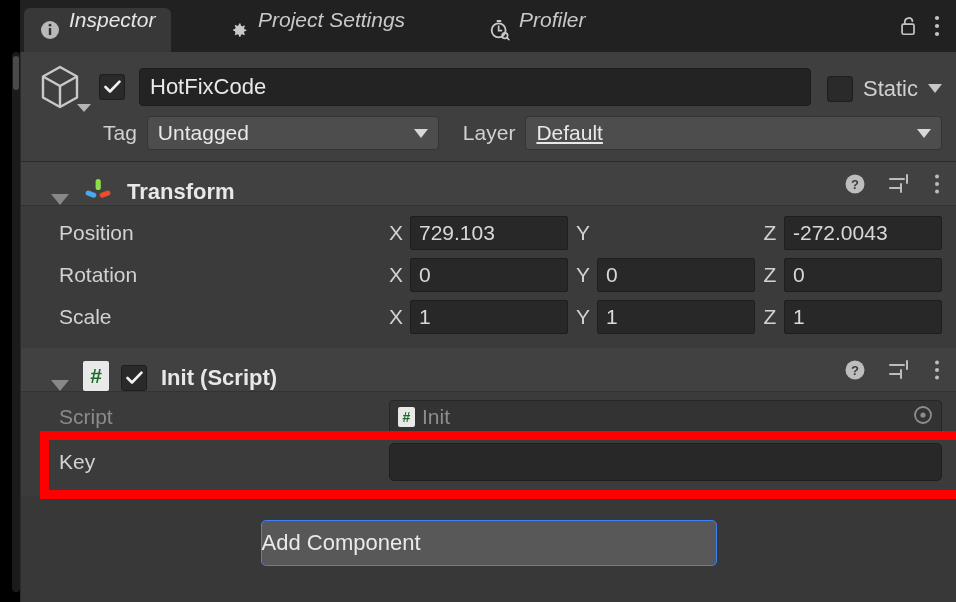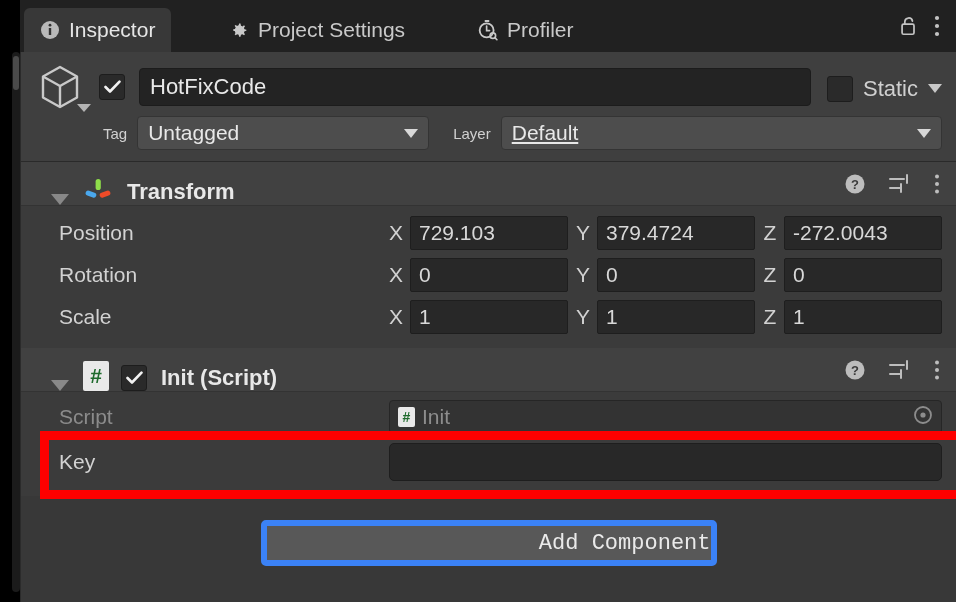--- a/index.html
+++ b/index.html
@@ -29,24 +29,24 @@
     background: #4a4a4a; border-radius: 3px;
   }
 
   
   .tabbar {
     position: absolute; left: 20px; top: 0; width: 936px; height: 52px;
     background: #212121;
   }
   .tab {
     position: absolute; top: 8px; height: 44px;
-    display: flex; align-items: center; gap: 9px;
+    display: flex; gap: 9px;
     padding: 0 16px;
     color: #c9c9c9; font-size: 21px;
-    cursor: pointer; white-space: nowrap;
+    cursor: pointer; white-space: nowrap; font-style: italic;
   }
   .tab.active {
     background: #383838;
     border-top-left-radius: 6px; border-top-right-radius: 6px;
     color: #e6e6e6;
   }
   .tab-icon { display: flex; align-items: center; justify-content: center; }
 
   .toprow-right {
     position: absolute; top: 14px; display: flex; align-items: center; gap: 16px;
@@ -85,21 +85,21 @@
     display: flex; align-items: center; padding: 0 10px;
     color: #e8e8e8; font-size: 22px; cursor: text;
   }
   .static-wrap { display: flex; align-items: center; gap: 10px; margin: 3px 14px 0 16px; }
   .static-label { color: #d0d0d0; font-size: 22px; }
   .caret-dn { width: 0; height: 0; border-left: 7px solid transparent;
               border-right: 7px solid transparent; border-top: 9px solid #c8c8c8; }
 
   .go-row2 { position: absolute; left: 0; top: 62px; width: 100%; height: 38px;
              display: flex; align-items: center; padding-left: 82px; padding-right: 14px; }
-  .minilabel { color: #d0d0d0; font-size: 15px; margin-right: 10px; }
+  .minilabel { color: #d0d0d0; font-size: 21px; margin-right: 10px; }
   .dropdown {
     height: 34px; background: #4d4d4d; border: 1px solid #343434; border-radius: 4px;
     display: flex; align-items: center; justify-content: space-between;
     padding: 0 10px; color: #e8e8e8; font-size: 21px; cursor: pointer; gap: 36px;
   }
   .dropdown .caret-dn { border-top-color: #d8d8d8; }
 
   
   .comp-header {
     position: relative; height: 44px; background: #414141;
@@ -149,23 +149,23 @@
     display: flex; align-items: center; justify-content: center;
     color: #1f6b2d; font-size: 21px; font-weight: bold; flex: none;
     margin-right: 12px;
   }
   .script-ico.small { width: 17px; height: 20px; font-size: 14px; margin-right: 0; }
 
   
   .addcomp-area { display: flex; justify-content: center; padding-top: 24px; }
   .addcomp-btn {
     width: 456px; height: 46px; background: #585858;
-    border: 6px solid #3b82f6; border-radius: 5px;
-    display: flex; align-items: center; justify-content: flex-end;
-    color: #eaeaea; font-size: 22px; cursor: pointer; font-family: Liberation Mono, monospace;
+    border: 1px solid #3b82f6; border-radius: 5px;
+    display: flex; align-items: center; justify-content: flex-start;
+    color: #eaeaea; font-size: 22px; cursor: pointer;
   }
 
   
   .annot {
     position: absolute; border: 9px solid #fe0000;
     pointer-events: none; z-index: 50;
   }
 </style>
 </head>
 <body>
@@ -192,21 +192,21 @@
     <div class="tab" style="left:192px;">
       <span class="tab-icon">
         <svg width="21" height="21" viewBox="0 0 24 24">
           <path fill="#c9c9c9" d="M12 8a4 4 0 100 8 4 4 0 000-8zm0 6a2 2 0 110-4 2 2 0 010 4z"></path>
           <path fill="#c9c9c9" d="M21 12.8v-1.6l-2.1-.5a7 7 0 00-.7-1.7l1.2-1.8-1.1-1.1-1.8 1.2a7 7 0 00-1.7-.7L14.3 4h-1.6l-.5 2.1a7 7 0 00-1.7.7L8.7 5.6 7.6 6.7l1.2 1.8a7 7 0 00-.7 1.7L6 10.7v1.6l2.1.5c.2.6.4 1.2.7 1.7l-1.2 1.8 1.1 1.1 1.8-1.2c.5.3 1.1.5 1.7.7l.5 2.1h1.6l.5-2.1c.6-.2 1.2-.4 1.7-.7l1.8 1.2 1.1-1.1-1.2-1.8c.3-.5.5-1.1.7-1.7l2.1-.5z"></path>
         </svg>
       </span>
       <span>Project Settings</span>
     </div>
 
-    <div class="tab" style="left:440px;">
+    <div class="tab" style="left:452px;">
       <span class="tab-icon">
         <svg width="22" height="22" viewBox="0 0 24 24">
           <rect x="9.5" y="1" width="5" height="2.4" rx="0.6" fill="#c9c9c9"></rect>
           <circle cx="11.6" cy="12.4" r="7.6" fill="none" stroke="#c9c9c9" stroke-width="2"></circle>
           <path d="M11.6 7.6v5h3.2" stroke="#c9c9c9" stroke-width="1.8" fill="none" stroke-linecap="round"></path>
           <circle cx="18.4" cy="18.2" r="3" fill="none" stroke="#c9c9c9" stroke-width="1.8"></circle>
           <path d="M20.6 20.4l2.2 2.2" stroke="#c9c9c9" stroke-width="1.8" stroke-linecap="round"></path>
         </svg>
       </span>
       <span>Profiler</span>
@@ -312,23 +312,20 @@
         <span class="prop-label">Position</span>
         <span class="vec">
           <span class="axis">
             <span class="axis-letter">X</span>
             <span class="num-field">
               <span>729.103</span>
             </span>
           </span>
           <span class="axis">
             <span class="axis-letter">Y</span>
-            <span class="num-field">
-              <span>379.4724</span>
-            </span>
           </span>
           <span class="axis">
             <span class="axis-letter">Z</span>
             <span class="num-field">
               <span>-272.0043</span>
             </span>
           </span>
         </span>
       </div>
 

